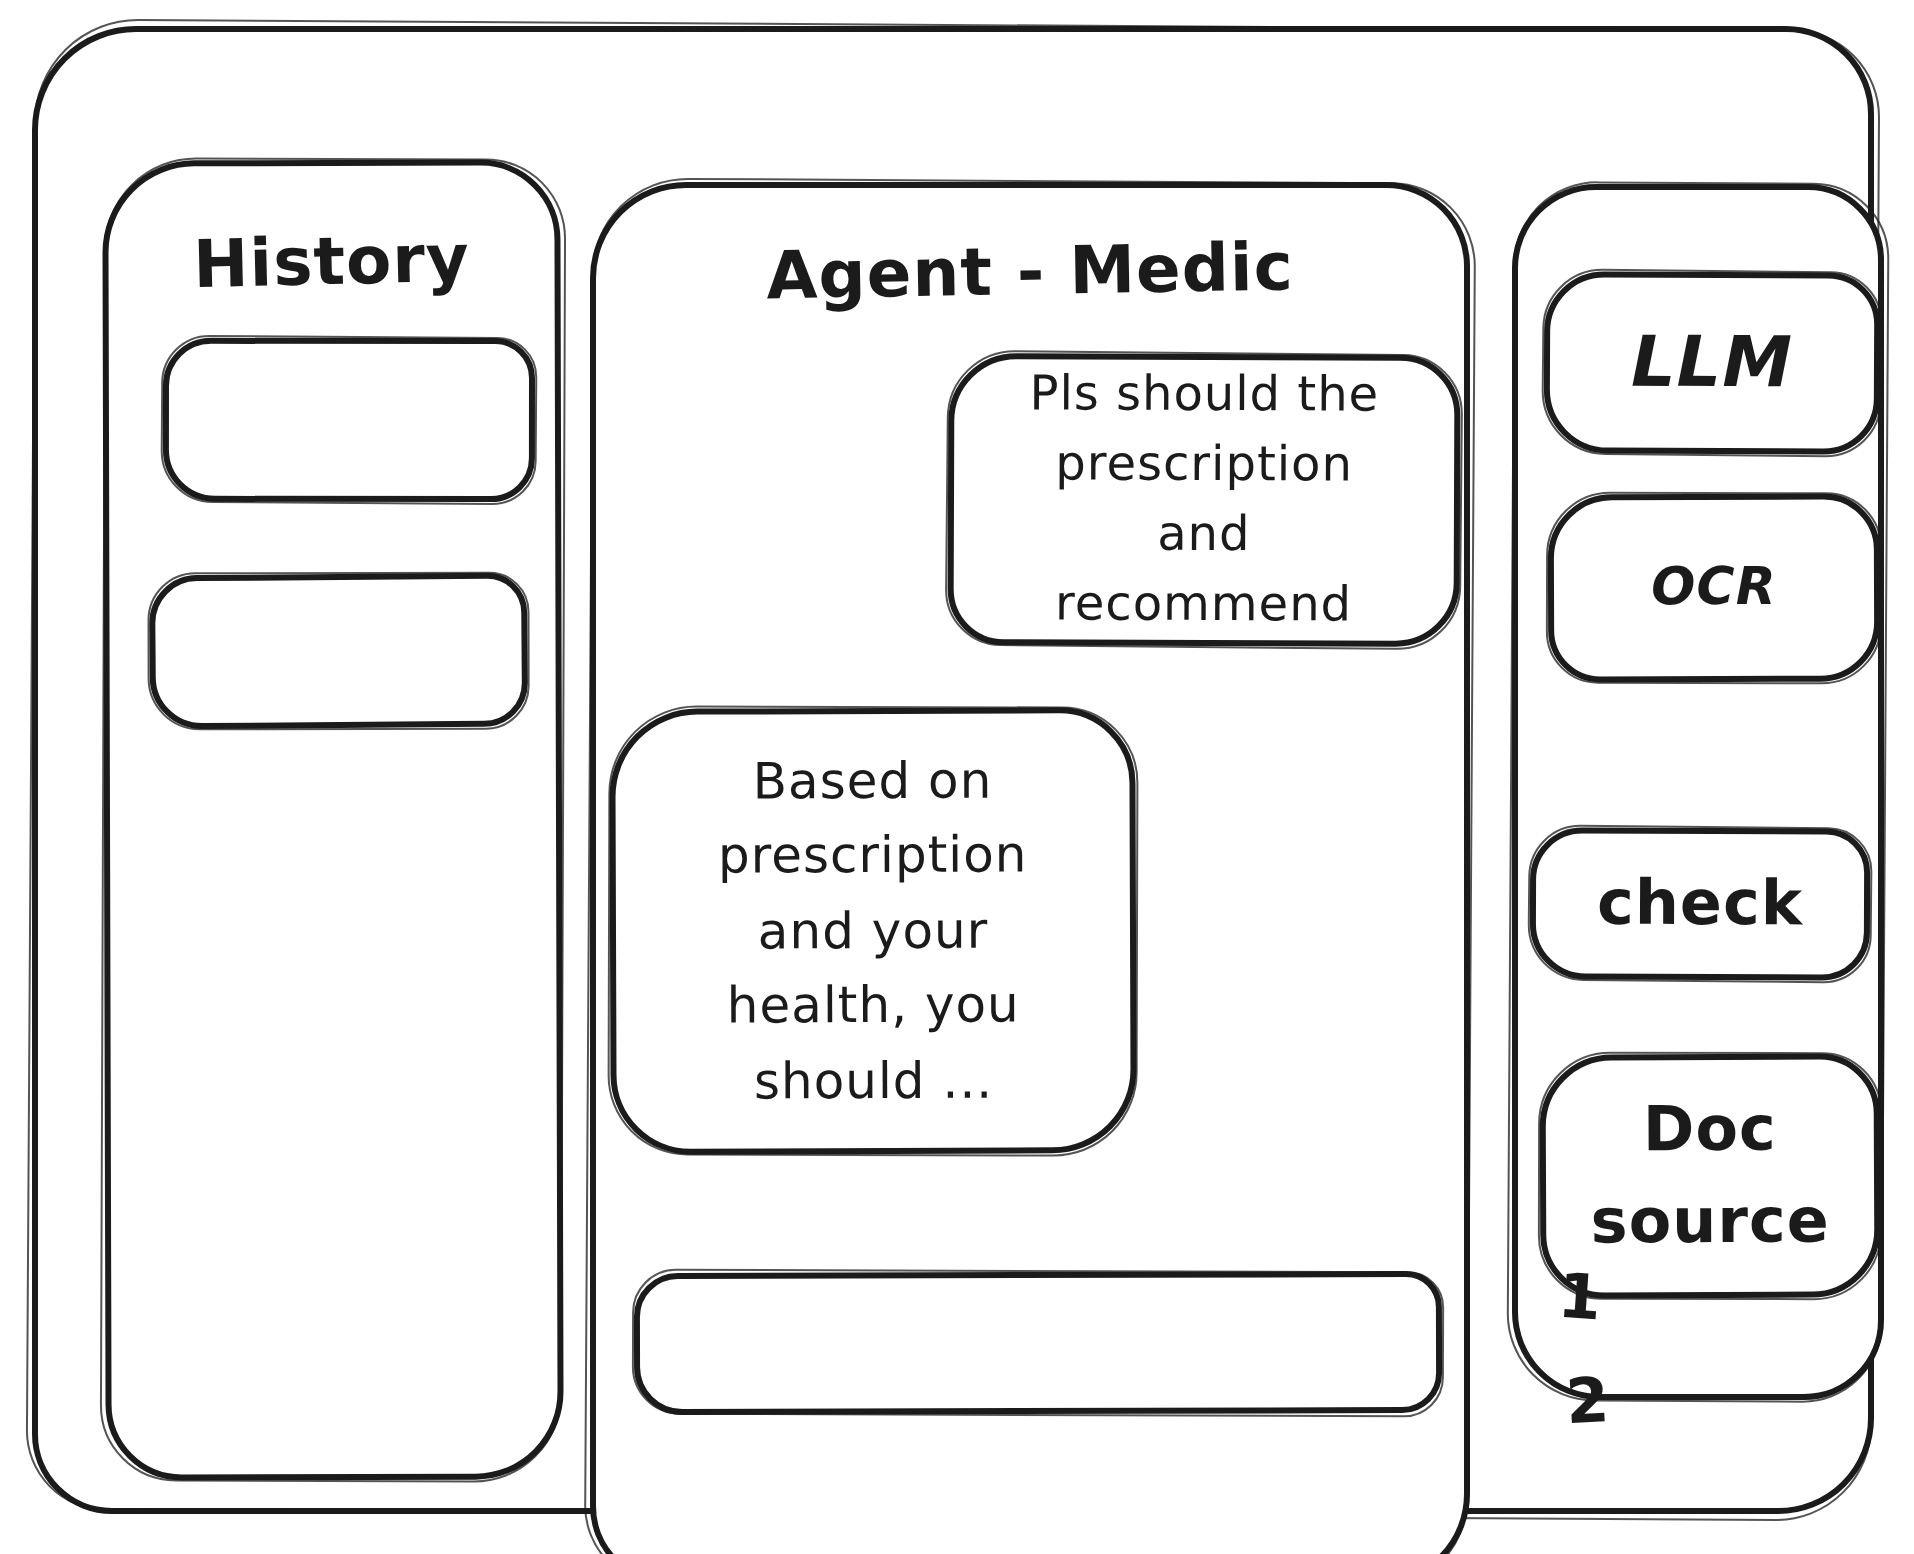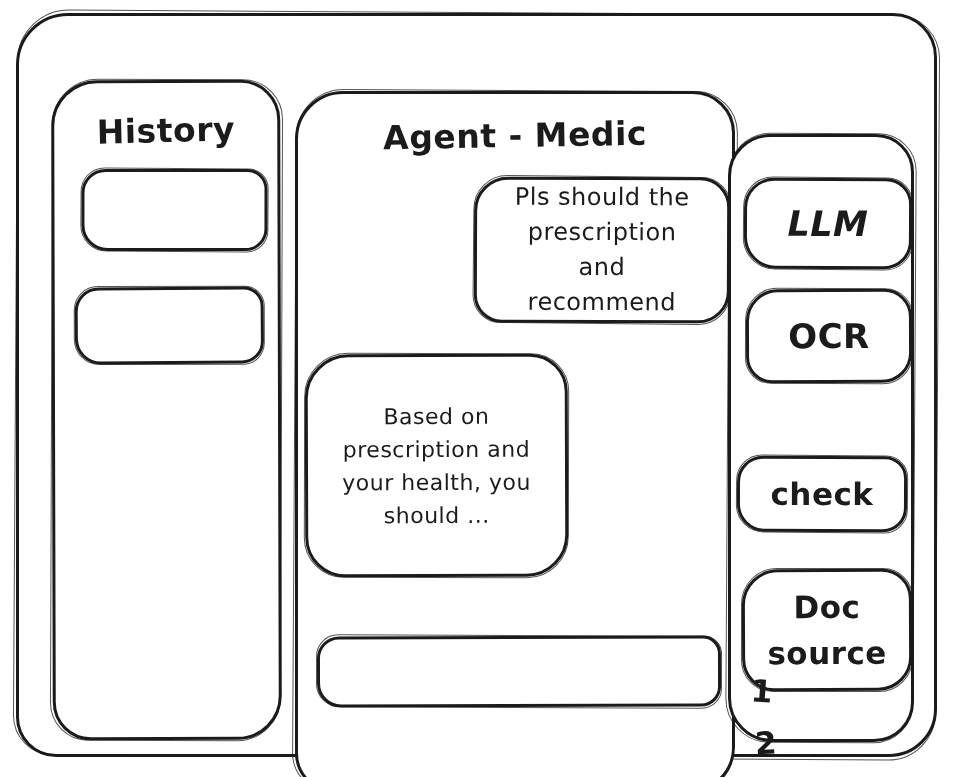--- a/index.html
+++ b/index.html
@@ -70,58 +70,58 @@
   }
   .bubble-user{
     left:176px; top:83px; width:256px; height:146px;
     padding:6px 24px;
     border-radius:34px 30px 32px 28px;
     transform:rotate(.2deg);
   }
   .bubble-agent{
     left:7px; top:260px; width:263px; height:223px;
     padding:5px 30px;
-    font-size:22px; line-height:1.5;
+    font-size:25px; line-height:1.5;
     border-radius:44px 38px 42px 40px;
     transform:rotate(-.2deg);
   }
   .input-bar{
     left:19px; top:542px; width:404px; height:71px;
     border-radius:22px 18px 20px 24px;
     transform:rotate(-.15deg);
   }
   .input-bar input{
     position:absolute; inset:0;
     width:100%; height:100%;
     border:none; outline:none; background:transparent;
     font-family:"DejaVu Sans", sans-serif;
     font-size:24px; padding:0 20px; color:var(--ink);
   }
 
   
   .tools{
-    left:709px; top:76px; width:186px; height:608px;
+    left:737px; top:76px; width:186px; height:608px;
     border-radius:42px 38px 40px 44px;
-    margin-top:42px;
   }
   .tool-btn{
     display:flex; align-items:center; justify-content:center;
     text-align:center; font-weight:bold; cursor:pointer;
   }
   .btn-llm{
     left:13px; top:41px; width:168px; height:91px;
     font-size:35px; font-style:italic;
     border-radius:30px 26px 28px 32px;
     transform:rotate(.25deg);
   }
   .btn-ocr{
     left:15px; top:152px; width:166px; height:94px;
-    font-size:34px;
+    font-size:26px;
     border-radius:32px 28px 30px 26px;
     transform:rotate(-.2deg);
+    font-style:italic;
   }
   .btn-params{
     left:6px; top:319px; width:170px; height:76px;
     font-size:31px;
     border-radius:26px 22px 24px 28px;
     transform:rotate(.2deg);
   }
   .btn-doc{
     left:11px; top:432px; width:170px; height:122px;
     font-size:31px; line-height:1.5;

